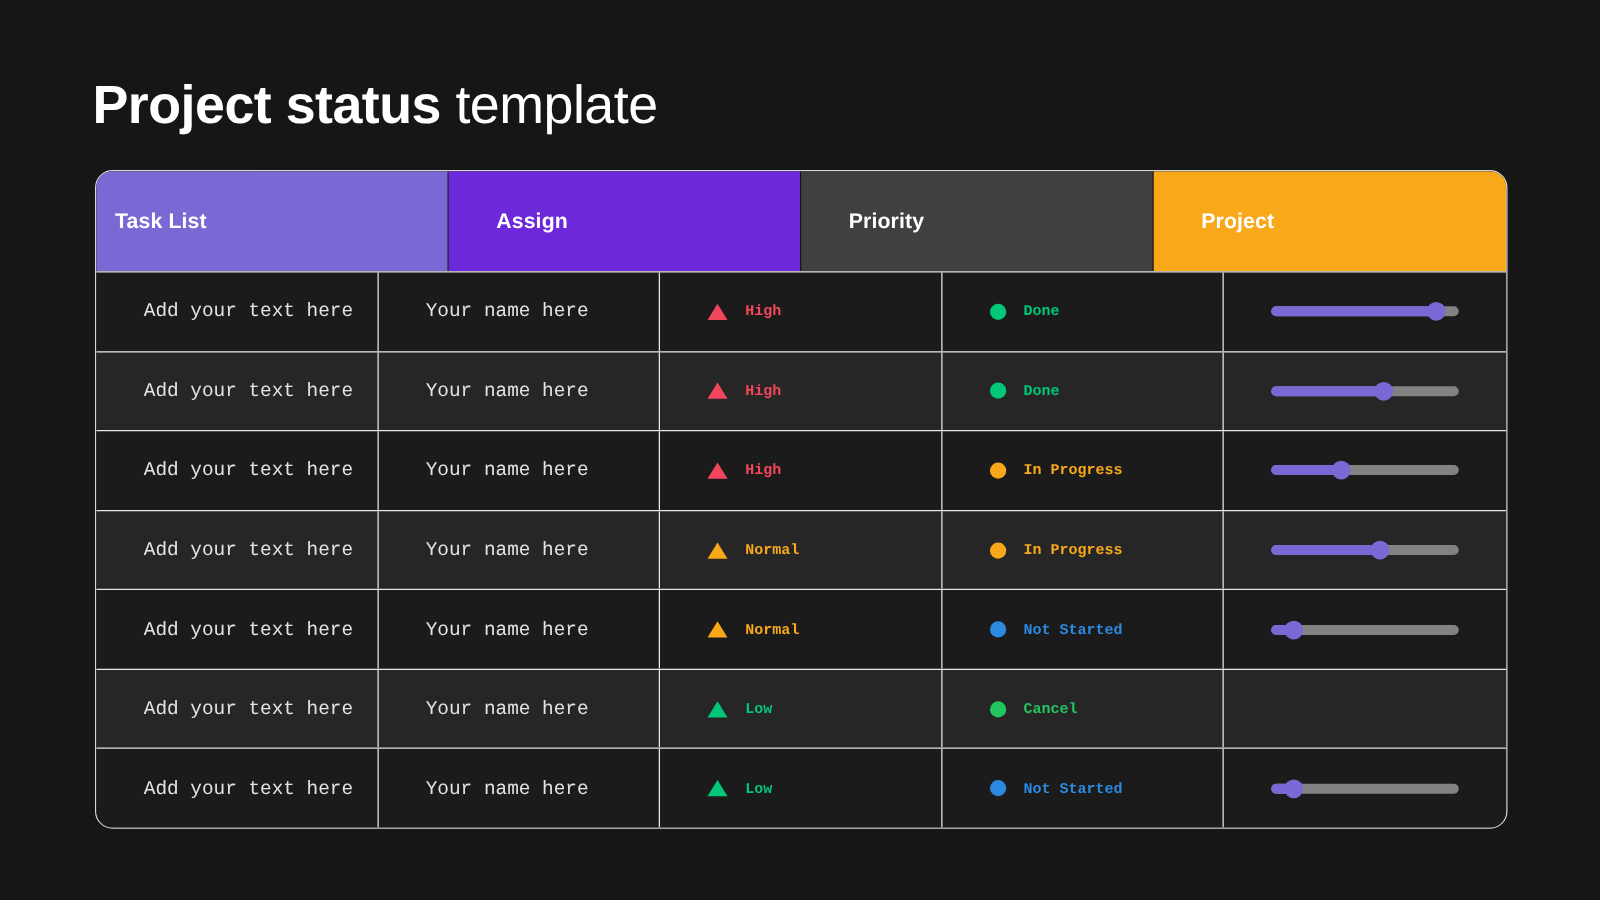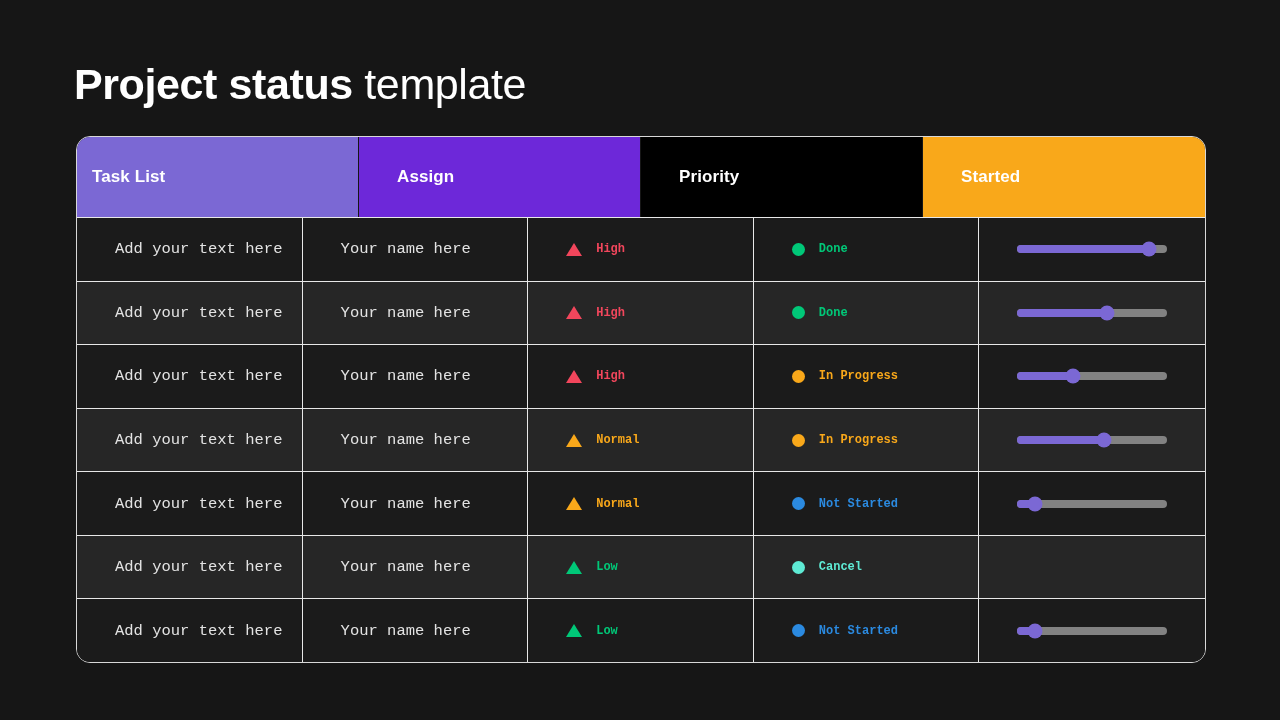--- a/index.html
+++ b/index.html
@@ -162,25 +162,25 @@
 
   <div class="table-wrap">
     <div class="table">
       <div class="thead">
           <div class="th" style="background: rgb(123, 104, 212); padding-left: 15px;">
             <span>Task List</span>
           </div>
           <div class="th" style="background: #6d28d9;">
             <span>Assign</span>
           </div>
-          <div class="th" style="background: #000000;">
+          <div class="th" style="background: #404040;">
             <span>Priority</span>
           </div>
           <div class="th" style="background: rgb(249, 168, 26);">
-            <span>Started</span>
+            <span>Project</span>
           </div>
         </div>
       <div class="tbody">
           <div class="tr odd">
             <div class="td task">Add your text here</div>
             <div class="td assign">Your name here</div>
             <div class="td">
               <span class="chip" style="color: rgb(242, 70, 92);">
                 <span class="tri"></span>
                 <span class="label">High</span>
@@ -290,21 +290,21 @@
           <div class="tr even">
             <div class="td task">Add your text here</div>
             <div class="td assign">Your name here</div>
             <div class="td">
               <span class="chip" style="color: rgb(0, 200, 120);">
                 <span class="tri"></span>
                 <span class="label">Low</span>
               </span>
             </div>
             <div class="td">
-              <span class="chip" style="color: #5eead4;">
+              <span class="chip" style="color: #22c55e;">
                 <span class="dot"></span>
                 <span class="label">Cancel</span>
               </span>
             </div>
             <div class="td progress"></div>
           </div>
           <div class="tr odd">
             <div class="td task">Add your text here</div>
             <div class="td assign">Your name here</div>
             <div class="td">

